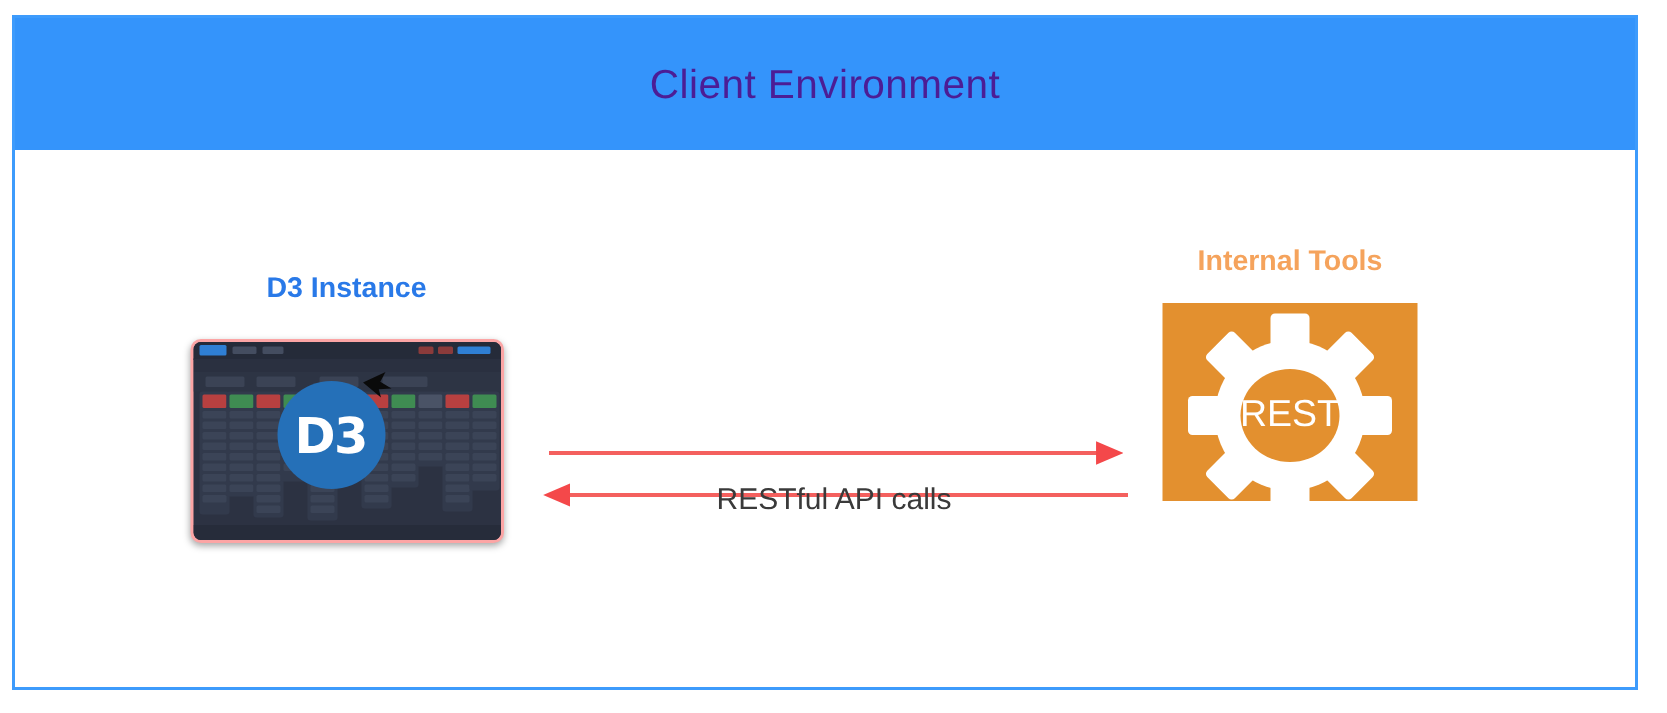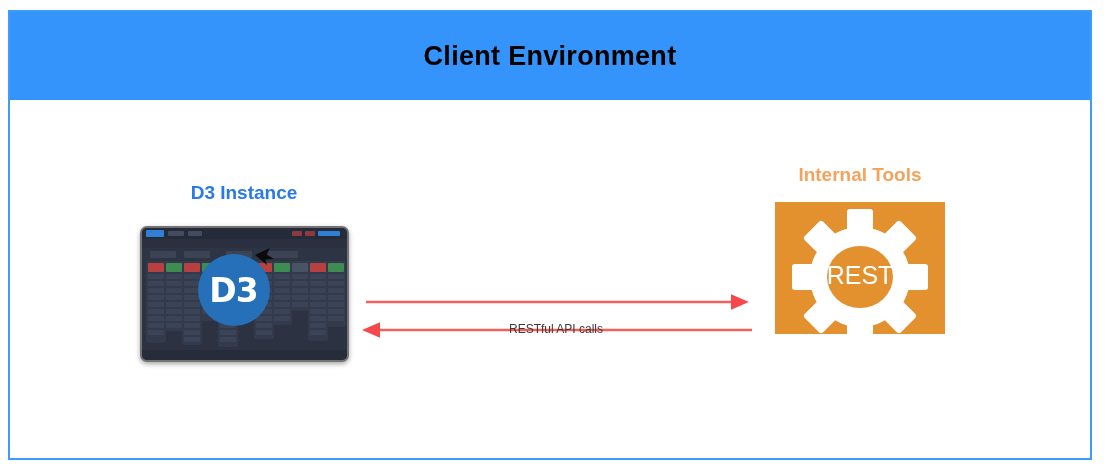--- a/index.html
+++ b/index.html
@@ -33,62 +33,62 @@
     left: 0;
     top: 0;
     width: 100%;
     height: 88px;
     background: #3494fb;
     display: flex;
     align-items: center;
     justify-content: center;
   }
   #env-title {
-    color: #000000;
+    color: #4c1d95;
     font-size: 27px;
-    font-weight: bold;
+    font-weight: normal;
     letter-spacing: 0.3px;
     white-space: nowrap;
   }
 
   
   #env-body {
     position: absolute;
     left: 0;
     top: 88px;
     right: 0;
     bottom: 0;
     background: #ffffff;
   }
 
   
   #d3-node {
     position: absolute;
-    left: 119px;
+    left: 106px;
     top: 82px;
     width: 230px;
   }
   #d3-label {
     text-align: center;
     color: #2979e8;
     font-size: 19px;
     font-weight: bold;
     margin-bottom: 22px;
     white-space: nowrap;
   }
 
   
   #d3-thumb {
     position: relative;
     width: 205px;
     height: 132px;
     margin: 16px auto;
     border-radius: 7px;
     background: #2c3242;
-    border: 2px solid #737373;
+    border: 2px solid #fca5a5;
     box-shadow: 0 2px 5px rgba(0,0,0,0.35);
     overflow: hidden;
   }
   .thumb-topbar {
     position: absolute;
     left: 0; top: 0;
     width: 100%;
     height: 11px;
     background: #252b39;
     border-bottom: 1px solid #1c2230;
@@ -195,21 +195,21 @@
     width: 412px;
     height: 62px;
   }
   #arrow-label {
     position: absolute;
     left: 340px;
     top: 222px;
     width: 412px;
     text-align: center;
     color: #3a3a3a;
-    font-size: 12px;
+    font-size: 20px;
     white-space: nowrap;
   }
 
   
   #tools-node {
     position: absolute;
     left: 757px;
     top: 62px;
     width: 186px;
   }

